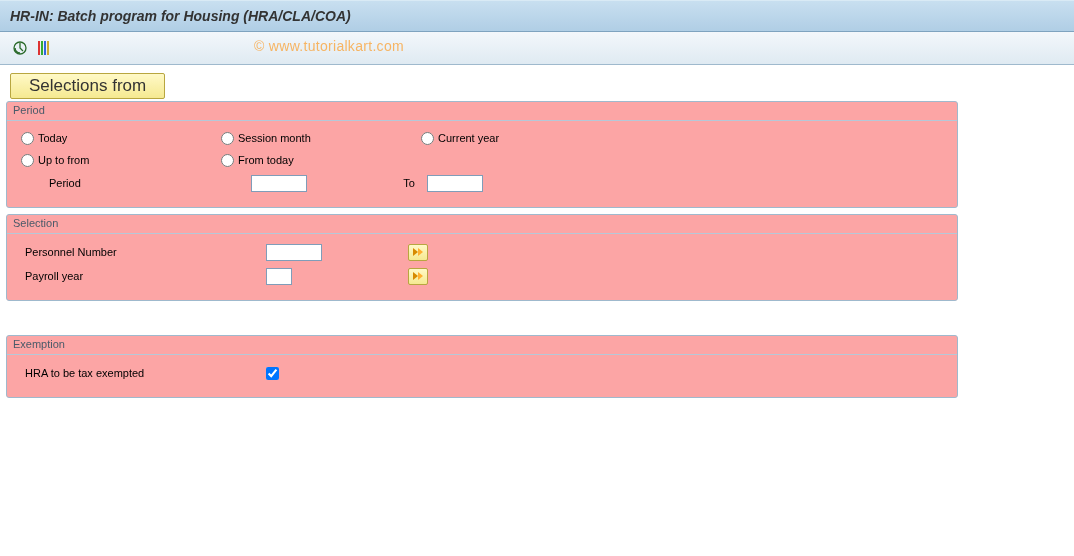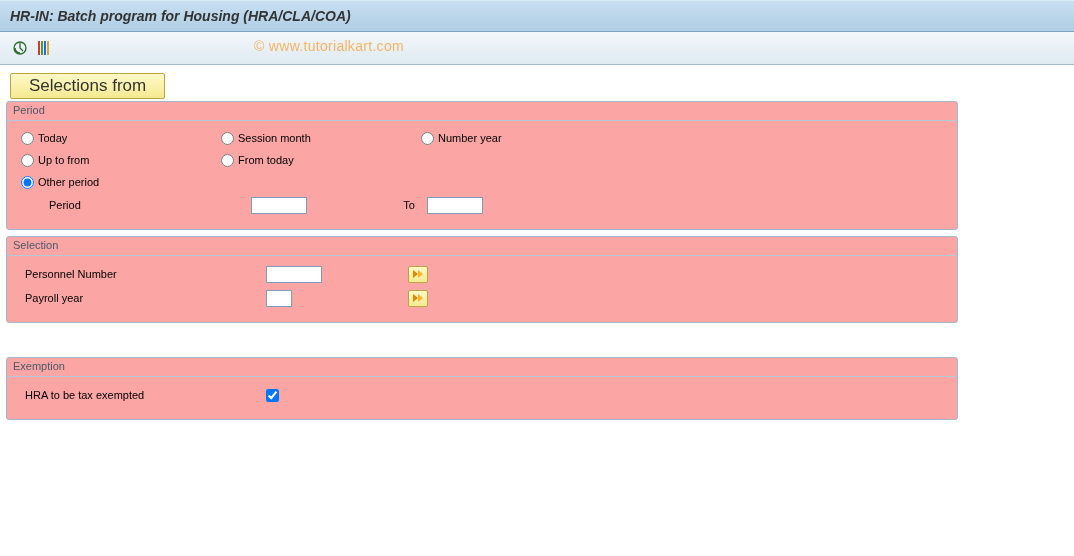--- a/index.html
+++ b/index.html
@@ -176,37 +176,31 @@
         <label class="radio-item col1">
           <input type="radio" name="period" style="">
           <span>Today</span>
         </label>
         <label class="radio-item col2">
           <input type="radio" name="period" style="">
           <span>Session month</span>
         </label>
         <label class="radio-item col3">
           <input type="radio" name="period" style="">
-          <span>Number year</span>
+          <span>Current year</span>
         </label>
       </div>
       <div class="radio-row">
         <label class="radio-item col1">
           <input type="radio" name="period" style="">
           <span>Up to from</span>
         </label>
         <label class="radio-item col2">
           <input type="radio" name="period" style="">
           <span>From today</span>
-        </label>
-      </div>
-      <div class="radio-row">
-        <label class="radio-item col1">
-          <input type="radio" name="period" checked="" style="">
-          <span>Other period</span>
         </label>
       </div>
       <div class="field-row">
         <span class="indent-label">Period</span>
         <input class="text-input w-med" value="" style="">
         <span class="gap-label">To</span>
         <input class="text-input w-med" value="" style="">
       </div>
     </div>
   </div>

